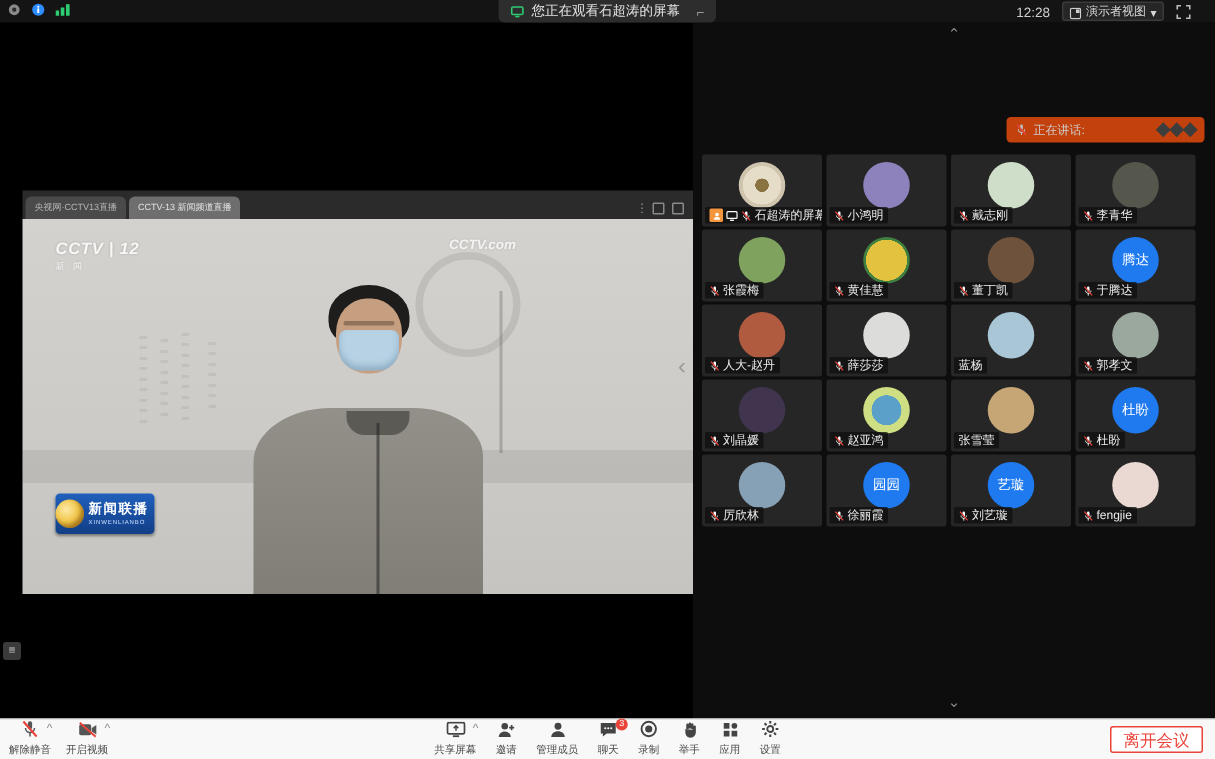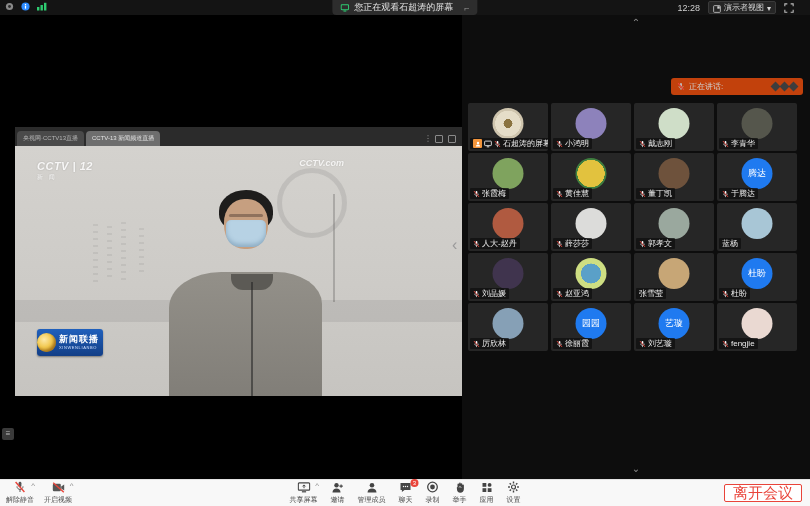--- a/index.html
+++ b/index.html
@@ -99,21 +99,21 @@
              border-top:1px solid #e3e3e3;z-index:30;}
   .bb-left{position:absolute;left:6px;top:2px;display:flex;gap:10px;}
   .bb-center{position:absolute;left:50%;transform:translateX(-50%);top:2px;display:flex;gap:13px;}
   .titem{display:flex;flex-direction:column;align-items:center;cursor:pointer;position:relative;}
   .ticonwrap{position:relative;height:12px;display:flex;align-items:center;}
   .tcaret{position:absolute;right:-9px;top:0;color:#8a8a8a;font-size:8px;line-height:8px;}
   .tbadge{position:absolute;right:-7px;top:-3px;background:#e9443a;color:#fff;border-radius:5px;
           font-size:6px;line-height:8px;padding:0 2px;min-width:4px;text-align:center;}
   .tlabel{font-size:7px;color:#4a4a4a;margin-top:1px;white-space:nowrap;}
   .leave-btn{position:absolute;right:8px;top:4px;height:16px;padding:0 8px;background:#fff;
-             border:1px solid #e9443a;border-radius:2px;color:#e9443a;font-size:15px;
+             border:1px solid #e9443a;border-radius:2px;color:#e9443a;font-size:11px;
              display:flex;align-items:center;cursor:pointer;}
 </style>
 </head>
 <body>
 
 <div id="app">
 
   <div class="topbar">
     <div class="tb-left">
       <svg width="9" height="9" viewBox="0 0 10 10">
@@ -397,43 +397,43 @@
                   <rect x="3.8" y="0.6" width="2.4" height="4.8" rx="1.2" fill="#fff"></rect>
                   <path d="M2.4 4.6c0 1.5 1.2 2.6 2.6 2.6s2.6-1.1 2.6-2.6" fill="none" stroke="#fff" stroke-width="0.9"></path>
                   <line x1="5" y1="7.2" x2="5" y2="9.4" stroke="#fff" stroke-width="0.9"></line>
                   <line x1="1.4" y1="0.8" x2="8.6" y2="9.2" stroke="#e9443a" stroke-width="1.3"></line>
                 </svg>
               </span>
       <span class="pname">薛莎莎</span>
     </div>
   </div>
           <div class="tile">
+    <div class="avatar" style="background: rgb(168, 198, 214);">
+              <span class="avatar-text"></span>
+            </div>
+    <div class="namebar">
+
+      <span class="pname">蓝杨</span>
+    </div>
+  </div>
+          <div class="tile">
     <div class="avatar" style="background: rgb(154, 168, 158);">
               <span class="avatar-text"></span>
             </div>
     <div class="namebar">
 
       <span class="mic-ic">
                 <svg width="7" height="8" viewBox="0 0 10 10">
                   <rect x="3.8" y="0.6" width="2.4" height="4.8" rx="1.2" fill="#fff"></rect>
                   <path d="M2.4 4.6c0 1.5 1.2 2.6 2.6 2.6s2.6-1.1 2.6-2.6" fill="none" stroke="#fff" stroke-width="0.9"></path>
                   <line x1="5" y1="7.2" x2="5" y2="9.4" stroke="#fff" stroke-width="0.9"></line>
                   <line x1="1.4" y1="0.8" x2="8.6" y2="9.2" stroke="#e9443a" stroke-width="1.3"></line>
                 </svg>
               </span>
       <span class="pname">郭孝文</span>
-    </div>
-  </div>
-          <div class="tile">
-    <div class="avatar" style="background: rgb(168, 198, 214);">
-              <span class="avatar-text"></span>
-            </div>
-    <div class="namebar">
-
-      <span class="pname">蓝杨</span>
     </div>
   </div>
           <div class="tile">
     <div class="avatar" style="background: rgb(64, 52, 78);">
               <span class="avatar-text"></span>
             </div>
     <div class="namebar">
 
       <span class="mic-ic">
                 <svg width="7" height="8" viewBox="0 0 10 10">

